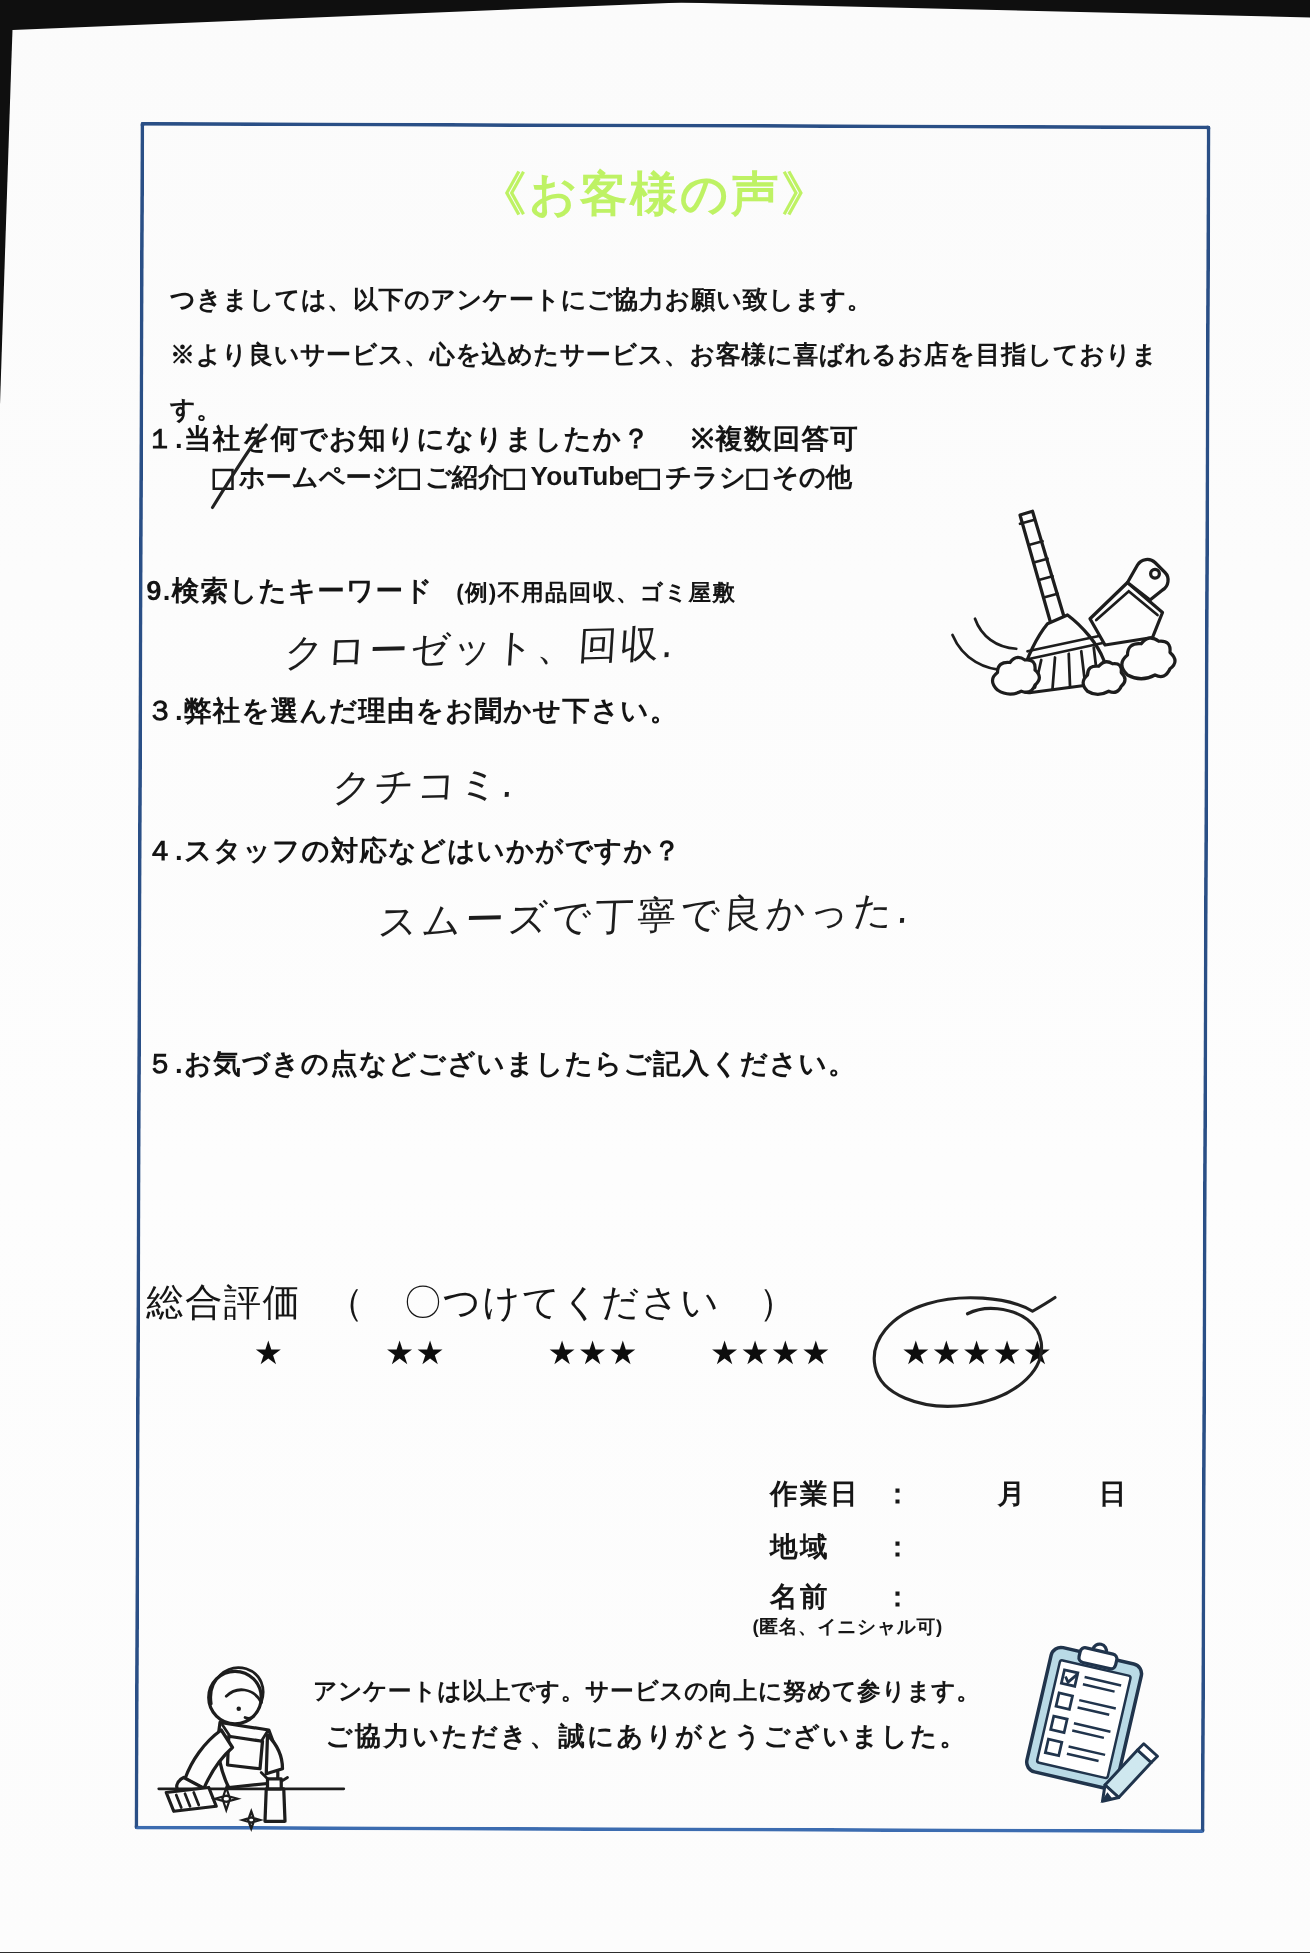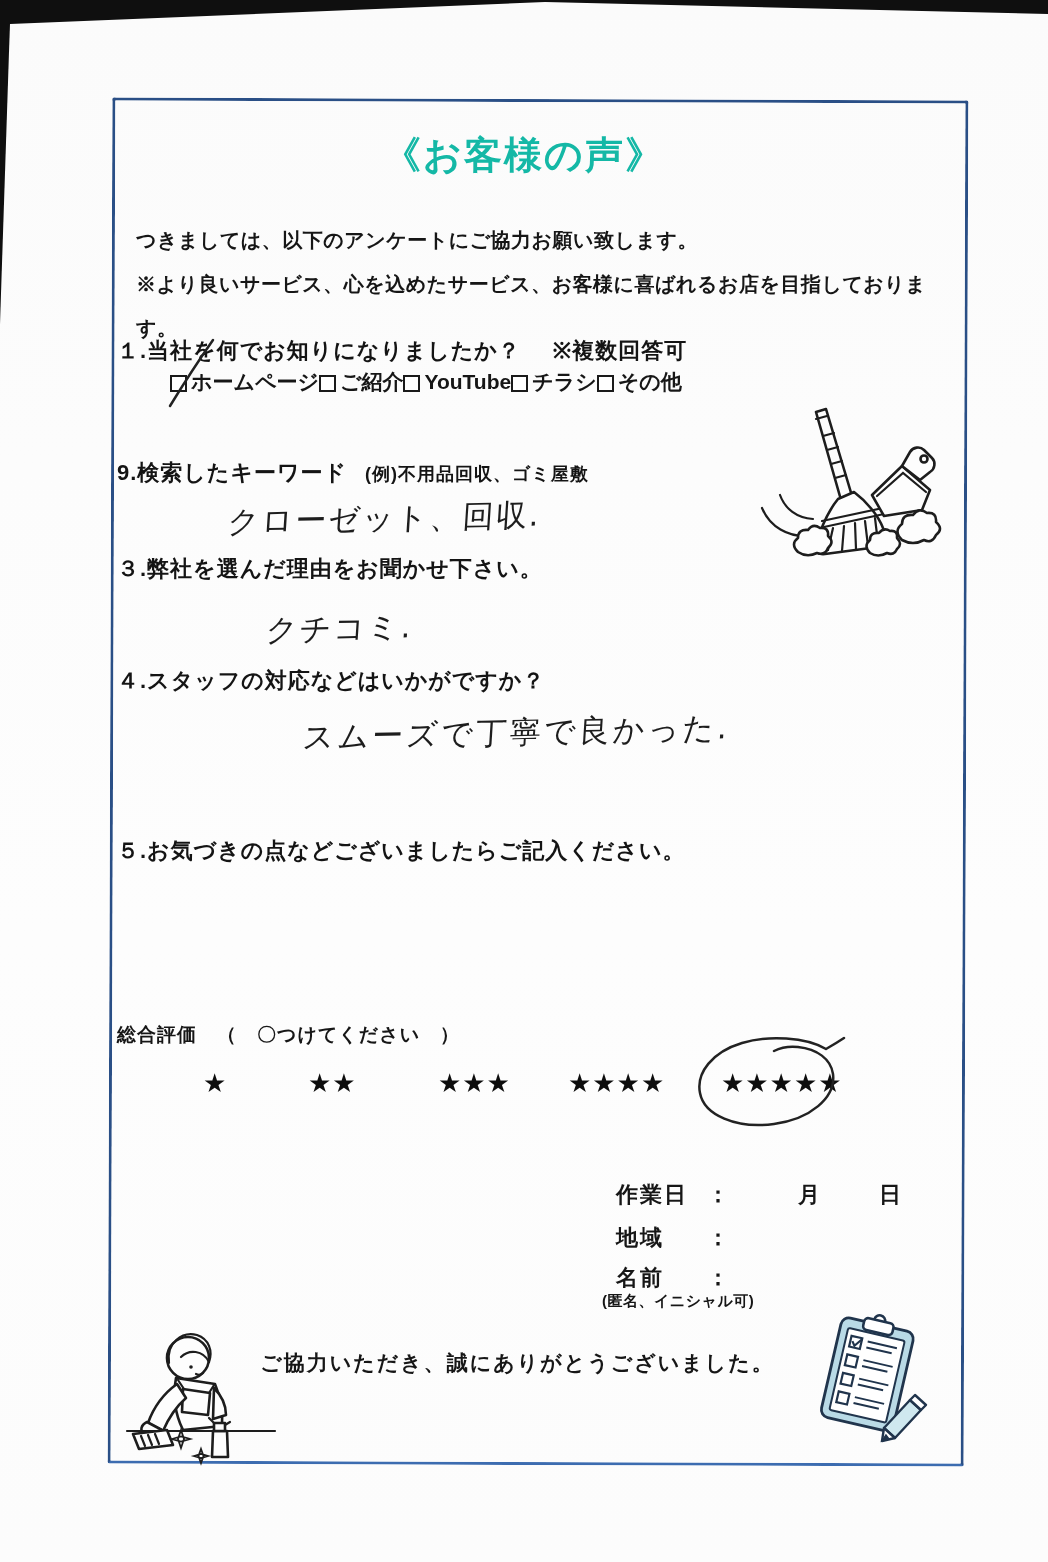--- a/index.html
+++ b/index.html
@@ -21,21 +21,21 @@
     position: absolute; left: 110px; top: 99px; width: 856px; height: 1366px;
     border: 3px solid #2a4f86;
     border-bottom-color: #3c6cb0;
     border-radius: 2px;
     transform: rotate(0.2deg);
   }
   .title {
     position: absolute; left: 0; top: 130px; width: 1048px;
     text-align: center;
     font-family: Liberation Serif, serif;
-    font-size: 38px; font-weight: 600; letter-spacing: 2px; color: #14b8a6;
+    font-size: 38px; font-weight: 600; letter-spacing: 2px; color: #bef264;
   }
   .intro {
     position: absolute; left: 136px; top: 218px; width: 810px;
     font-size: 20px; font-weight: bold; line-height: 44px; letter-spacing: 0.5px;
   }
   .q {
     position: absolute; left: 117px;
     font-size: 22px; font-weight: bold; letter-spacing: 1px; color: #141414;
     white-space: nowrap;
   }
@@ -53,21 +53,21 @@
   .hand {
     position: absolute;
     font-family: "DejaVu Sans", sans-serif; font-weight: 400; color: #1d1d1d;
     transform: skewX(-5deg) rotate(-1.3deg); white-space: nowrap;
   }
   .ans2 { left: 228px; top: 498px; font-size: 31px; letter-spacing: 2px; }
   .ans3 { left: 266px; top: 608px; font-size: 31px; letter-spacing: 2px; }
   .ans4 { left: 303px; top: 712px; font-size: 31px; letter-spacing: 3px; }
   .rating-line {
     position: absolute; left: 117px; top: 1022px;
-    font-size: 19px; font-weight: bold; letter-spacing: 1px; white-space: nowrap;
+    font-size: 30px; font-weight: normal; letter-spacing: 1px; white-space: nowrap;
   }
   .rating-line .instr { margin-left: 20px; }
   .star {
     position: absolute; top: 1068px;
     font-size: 26px; letter-spacing: 1px; color: #0d0d0d; white-space: nowrap;
     font-family: "DejaVu Sans", sans-serif;
   }
   .s1 { left: 203px; } .s2 { left: 308px; } .s3 { left: 438px; }
   .s4 { left: 568px; } .s5 { left: 721px; }
   .fld { position: absolute; font-size: 22px; font-weight: bold; letter-spacing: 2px; white-space: nowrap; }
@@ -162,20 +162,21 @@
 <span class="fld" style="left:707px; top:1180px;">：</span>
 <span class="fld" style="left:798px; top:1180px;">月</span>
 <span class="fld" style="left:879px; top:1180px;">日</span>
 <span class="fld" style="left:616px; top:1223px;">地域</span>
 <span class="fld" style="left:707px; top:1223px;">：</span>
 <span class="fld" style="left:616px; top:1263px;">名前</span>
 <span class="fld" style="left:707px; top:1263px;">：</span>
 <span class="fld-note">(匿名、イニシャル可)</span>
 
 <div class="footer">
+  <div class="l1">アンケートは以上です。サービスの向上に努めて参ります。</div>
   <div class="l2">ご協力いただき、誠にありがとうございました。</div>
 </div>
 
 <svg class="overlay" style="left:750px; top:400px;" width="200" height="180" viewBox="0 0 200 180">
   <g>
     <path class="art-line" d="M12,108 C20,127 38,137 58,136"></path>
     <path class="art-line" d="M30,95 C35,109 47,118 63,119"></path>
   </g>
   <g>
     <path class="art" d="M66,12 L76,9 L102,96 L91,100 Z"></path>

